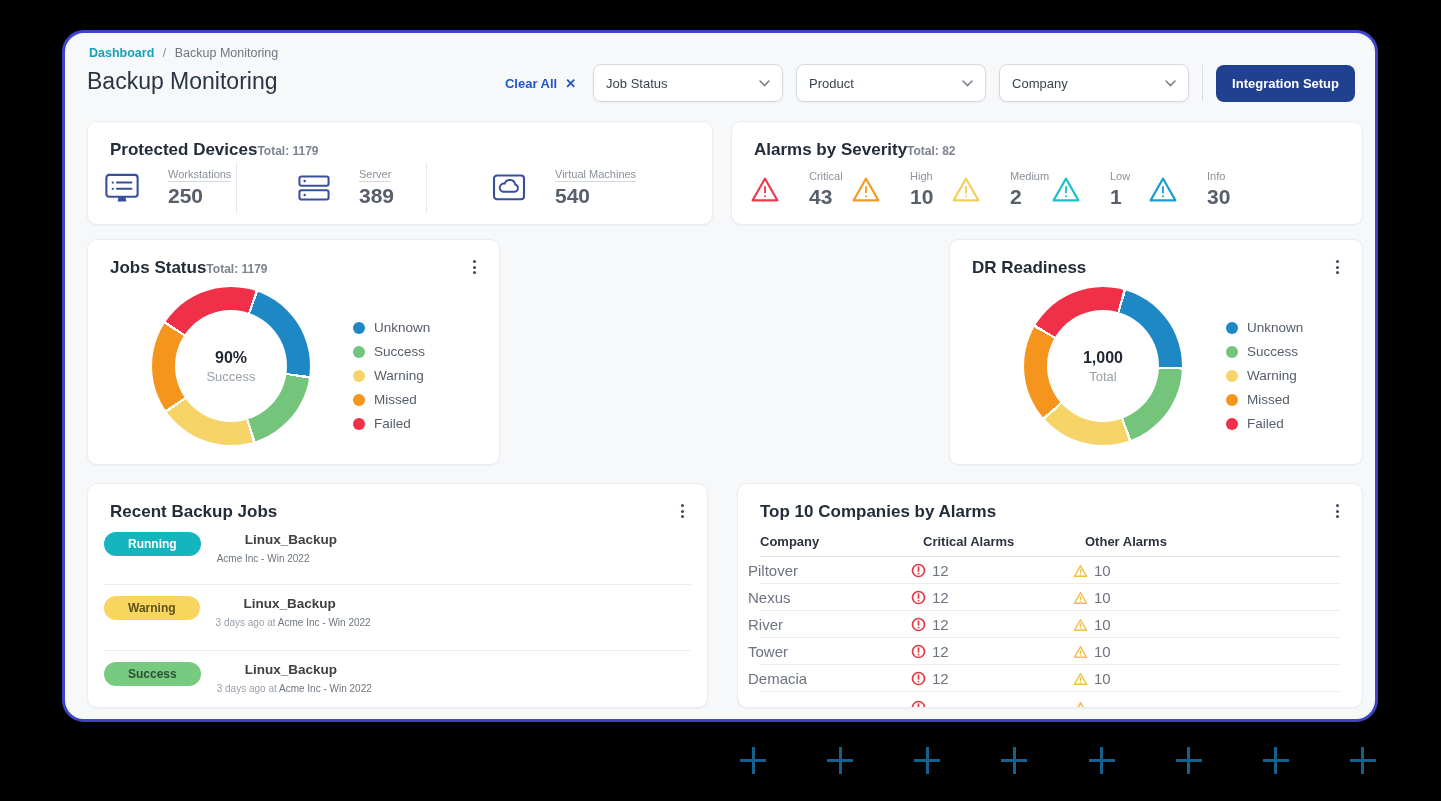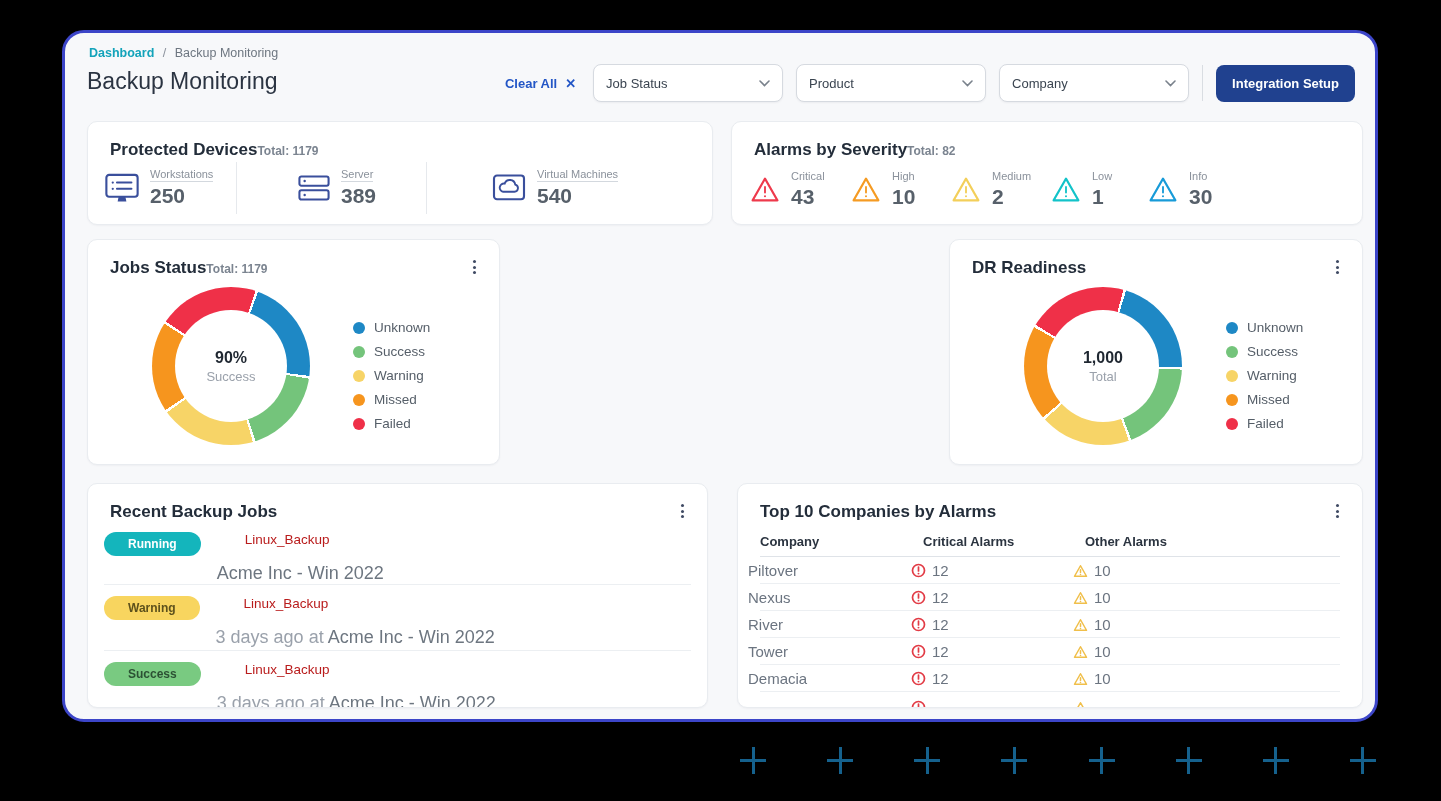--- a/index.html
+++ b/index.html
@@ -25,21 +25,21 @@
   
   .card { position:absolute; background:#fff; border:1px solid #e9ecf0; border-radius:10px;
           box-shadow:0 1px 2px rgba(16,24,40,.04); overflow:hidden; }
   .card-head { position:absolute; left:22px; top:18px; display:flex; align-items:baseline; }
   .card-title { font-size:17px; font-weight:600; color:#232d3a; }
   .card-total { font-size:12px; font-weight:700; color:#7b8490; }
   .kebab { position:absolute; right:18px; top:20px; width:14px; display:flex; flex-direction:column;
            align-items:center; gap:2.5px; cursor:pointer; }
   .kebab i { width:3px; height:3px; border-radius:50%; background:#3f4a63; }
   
-  .stat { position:absolute; display:flex; align-items:center; gap:10px; }
+  .stat { position:absolute; display:flex; align-items:center; gap:28px; }
   .stat .col { display:flex; flex-direction:column; }
   .stat .lab { font-size:11px; color:#8a919b; border-bottom:1px solid #d3d8de; padding-bottom:1px;
                align-self:flex-start; }
   .stat .val { font-size:21px; font-weight:600; color:#57606a; margin-top:2px; }
   .stat-div { position:absolute; width:1px; height:52px; background:#e6e9ed; top:40px; }
   
   .donut { position:absolute; border-radius:50%; }
   .hole { position:absolute; left:50%; top:50%; transform:translate(-50%,-50%); width:112px; height:112px;
           background:#fff; border-radius:50%; display:flex; flex-direction:column;
           align-items:center; justify-content:center; }
@@ -50,22 +50,22 @@
   .legend-item .dot { width:12px; height:12px; border-radius:50%; }
   
   .gauge-wrap { position:absolute; }
   .gauge-text { position:absolute; left:0; right:0; bottom:-4px; text-align:center; }
   .gauge-text .gv { font-size:30px; color:#323a45; }
   .gauge-text .gl { font-size:12px; color:#9aa1ab; margin-top:1px; }
   
   .job-row { position:absolute; left:16px; right:16px; display:flex; align-items:flex-start; gap:16px; }
   .badge { min-width:62px; text-align:center; padding:5px 24px; border-radius:999px;
            font-size:12px; font-weight:600; }
-  .job-col .jt { font-size:13.5px; font-weight:400; color:#b91c1c;padding-left:28px; }
-  .job-col .js { font-size:18px; color:#9aa1ab; margin-top:16px; }
+  .job-col .jt { font-size:13.5px; font-weight:700; color:#404040;padding-left:28px; }
+  .job-col .js { font-size:10px; color:#9aa1ab; margin-top:6px; }
   .job-col .js b { color:#6d7680; font-weight:400; }
   .job-div { position:absolute; left:16px; right:16px; height:1px; background:#eceff2; }
   
   .tbl-head { position:absolute; left:22px; right:22px; display:flex;
               font-size:13px; font-weight:700; color:#2b3440; }
   .tbl-row { position:absolute; left:10px; right:22px; display:flex; align-items:center;
              font-size:15px; color:#6b7480; }
   .tbl-line { position:absolute; left:22px; right:22px; height:1px; background:#eceff2; }
   .c-company { width:163px; }
   .c-critical { width:162px; display:flex; align-items:center; gap:6px; }

